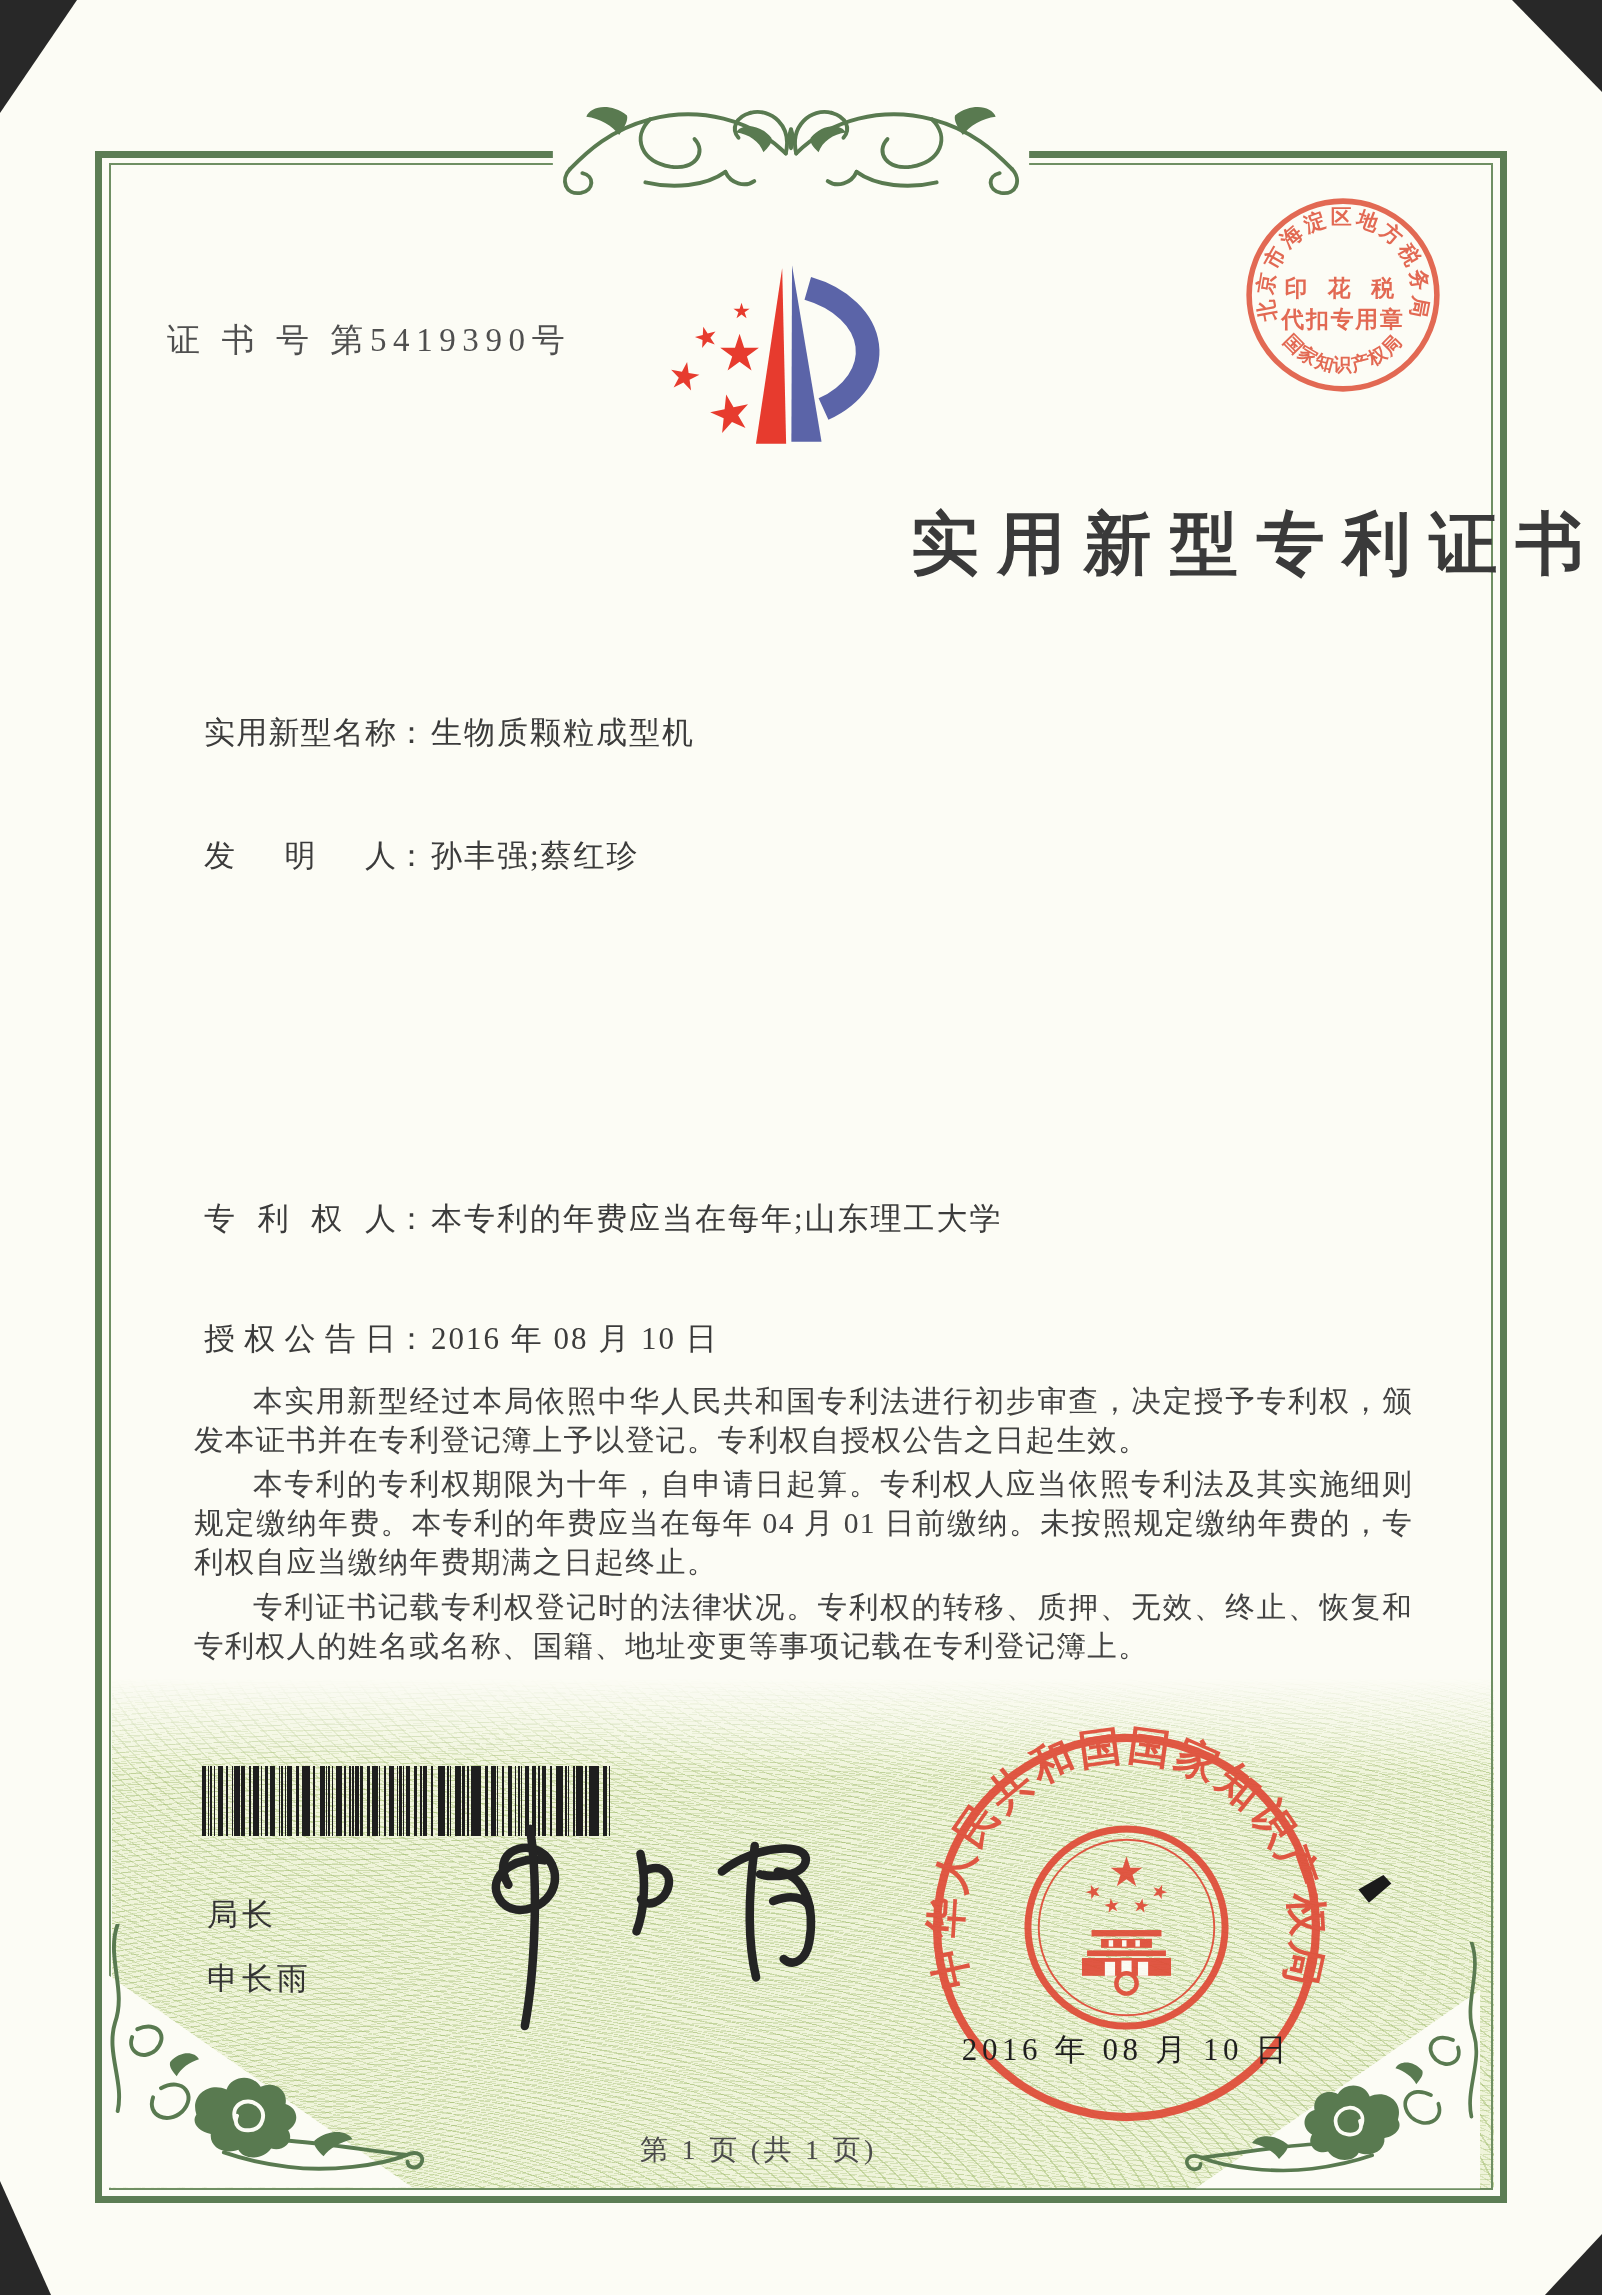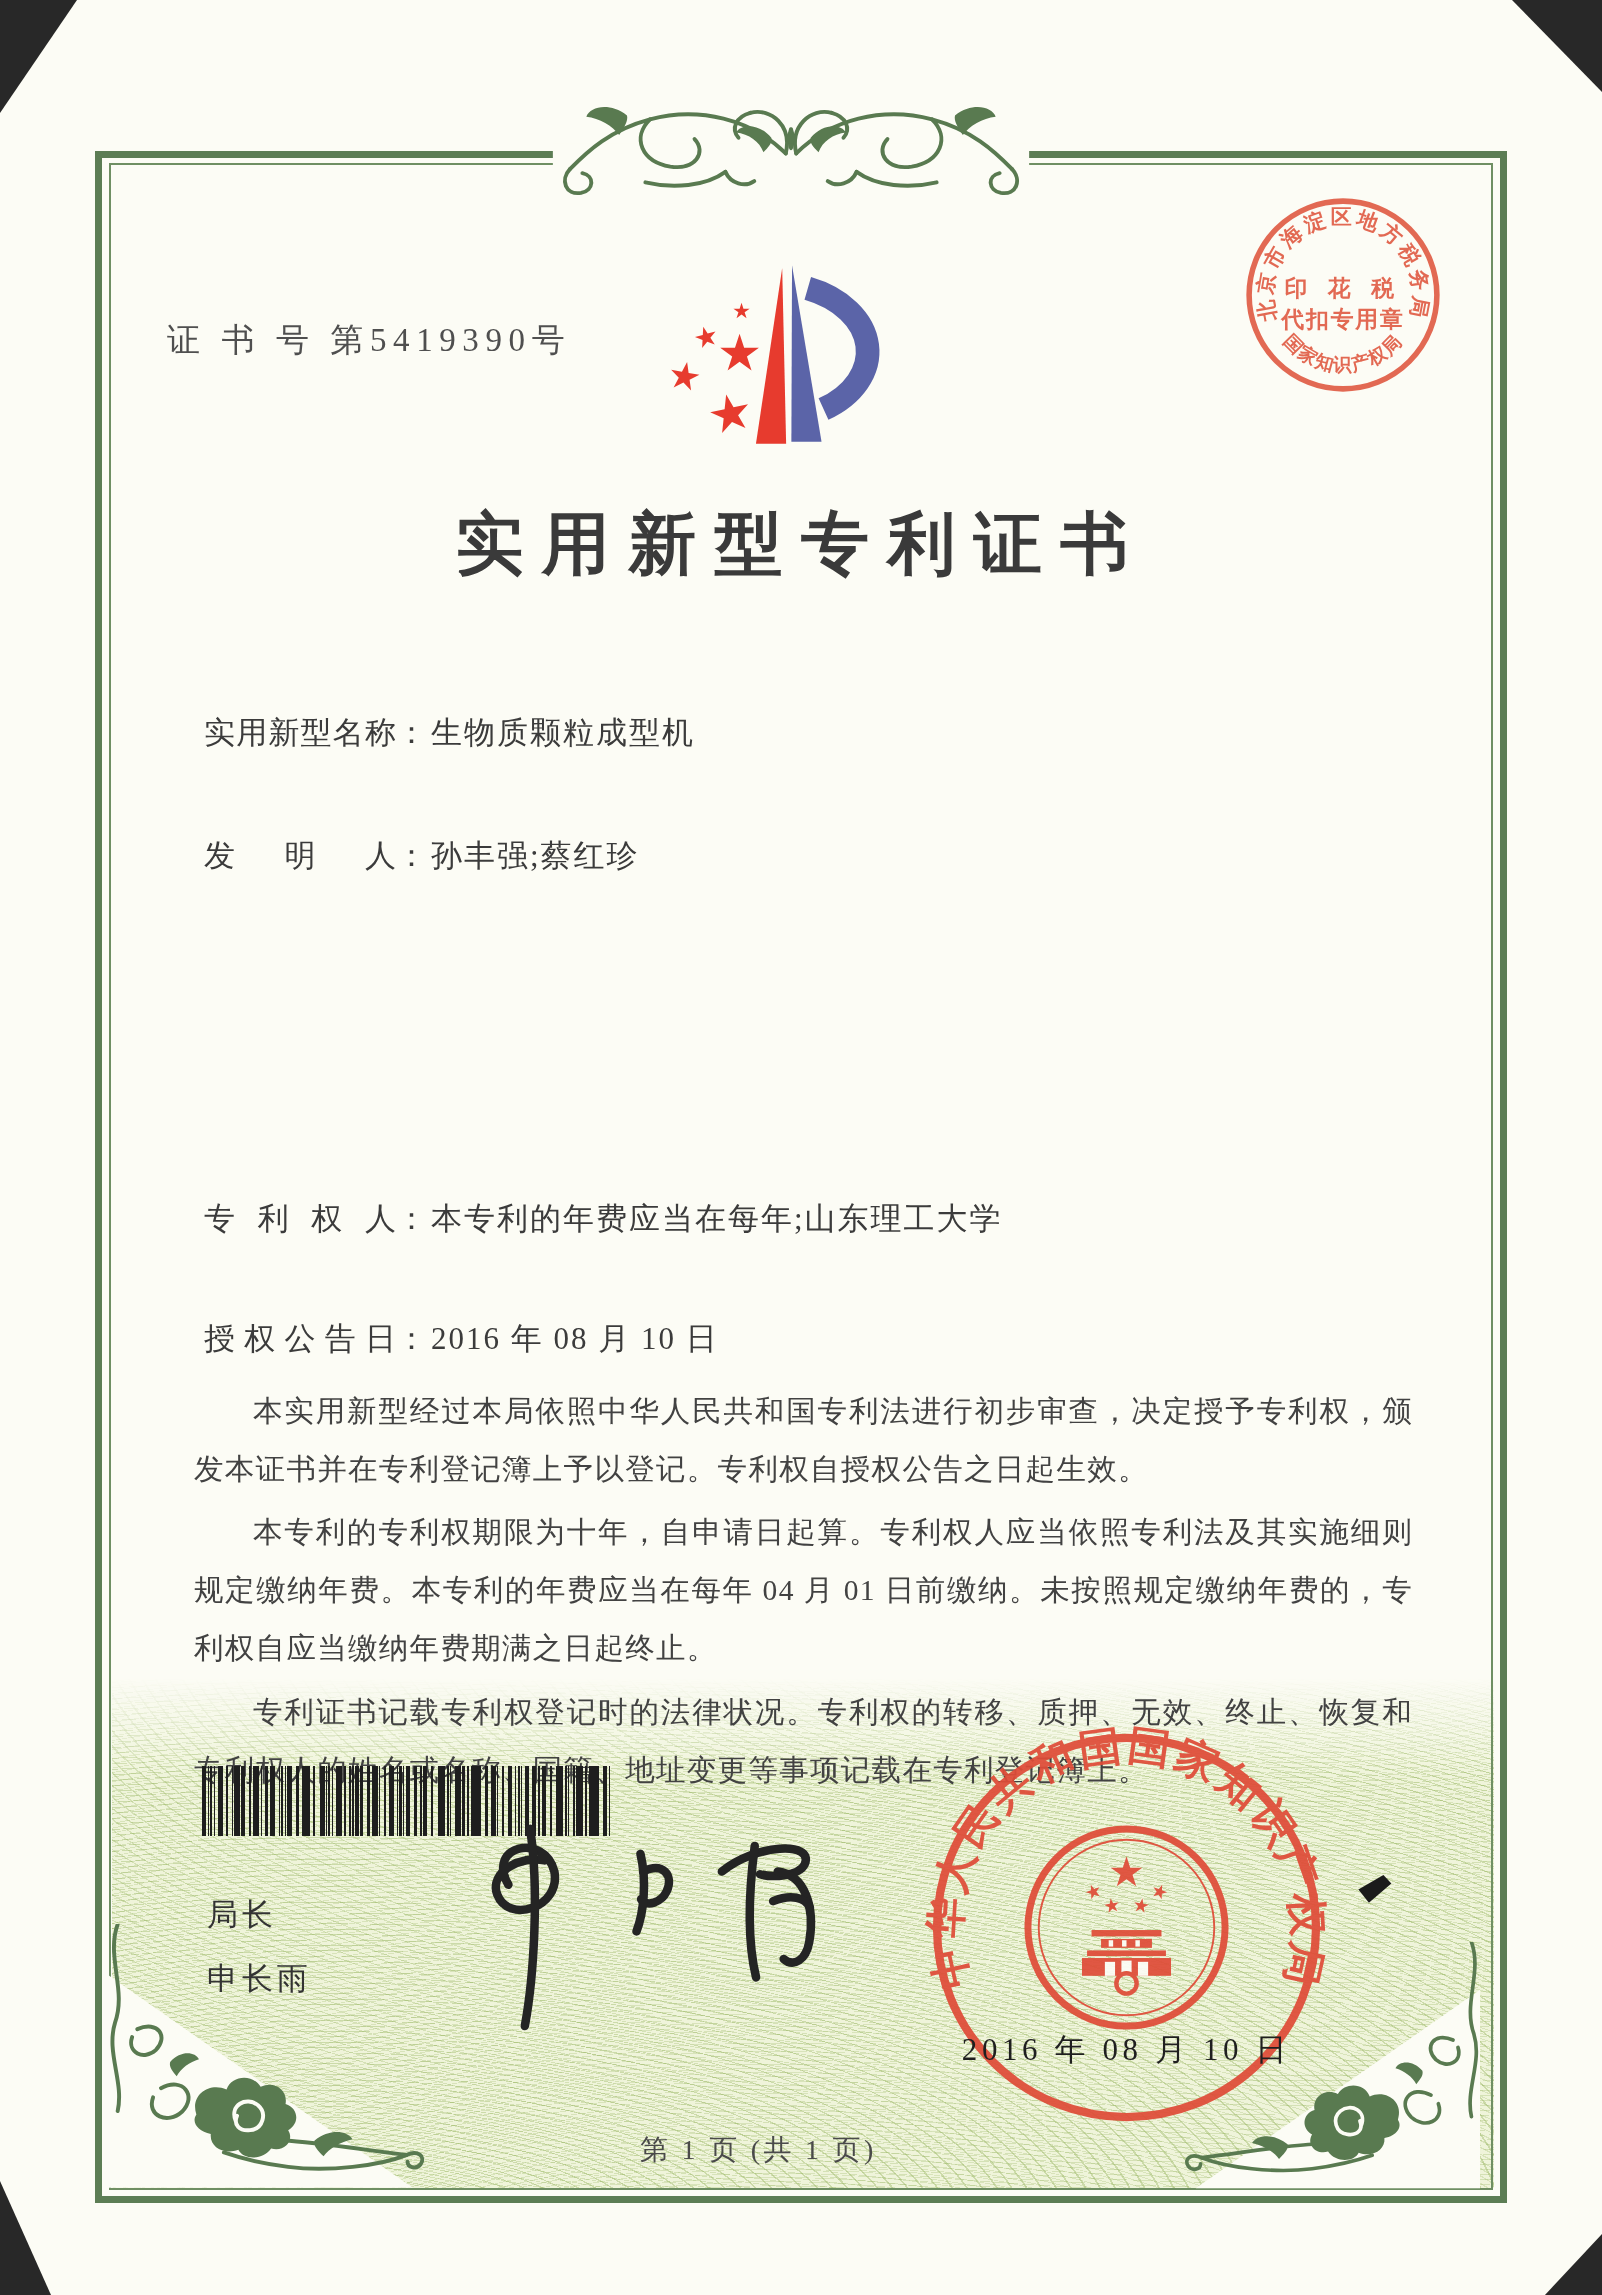--- a/index.html
+++ b/index.html
@@ -19,29 +19,29 @@
     background-color:#eff4da;
     background-image:
       repeating-radial-gradient(ellipse 985px 368px at 16% 112%, rgba(150,180,95,0.00) 0 5.9px, rgba(150,180,95,0.40) 5.9px 7.9px, rgba(255,255,255,0) 7.9px 14.4px),
       repeating-radial-gradient(ellipse 1116px 420px at 86% -18%, rgba(150,180,95,0.30) 0 2px, rgba(255,255,255,0) 2px 13px),
       repeating-radial-gradient(ellipse 854px 341px at 48% 135%, rgba(150,180,95,0.26) 0 2px, rgba(255,255,255,0) 2px 10.5px);
     -webkit-mask-image:linear-gradient(to bottom, transparent 0, #000 98px);
     mask-image:linear-gradient(to bottom, transparent 0, #000 98px);
   }
   
   .cert-no{position:absolute;left:167px;top:318px;font-size:33px;letter-spacing:6.6px;color:#4f4f4f;}
-  .title{position:absolute;left:0;top:499px;width:1602px;text-align:center;
+  .title{position:absolute;left:0;top:499px;width:1602px;text-align:right;
     font-size:68px;font-weight:bold;letter-spacing:18.4px;color:#3a3a3a;}
   .field{position:absolute;left:204px;font-size:31px;color:#3b3b3b;white-space:nowrap;}
   .flabel{display:inline-block;width:192px;text-align:justify;text-align-last:justify;vertical-align:top;}
   .fcolon{display:inline-block;margin-right:3.9px;}
   .fvalue{letter-spacing:2px;}
   .f0{top:712px}.f1{top:835px}.f2{top:957px}.f3{top:1077px}.f4{top:1198px}.f5{top:1318px}
   .body-text{position:absolute;left:194px;top:1382px;width:1219px;font-size:29.5px;
-    line-height:58px;text-align:justify;color:#424242;}
+    line-height:39px;text-align:justify;color:#424242;}
   .body-text p{margin:0 0 5.3px 0;text-indent:2em;letter-spacing:1.3px;}
   
   .barcode{position:absolute;left:202px;top:1766px;width:408px;height:70px;
     background-image:
       repeating-linear-gradient(90deg,#1e1e1e 0 2px,transparent 2px 7.9px),
       repeating-linear-gradient(90deg,#1e1e1e 0 3.9px,transparent 3.9px 17px),
       repeating-linear-gradient(90deg,#1e1e1e 0 1.3px,transparent 1.3px 5.9px);
   }
   
   .issuer-title{position:absolute;left:207px;top:1894px;font-size:31px;letter-spacing:3.9px;color:#333;text-align:center;}

